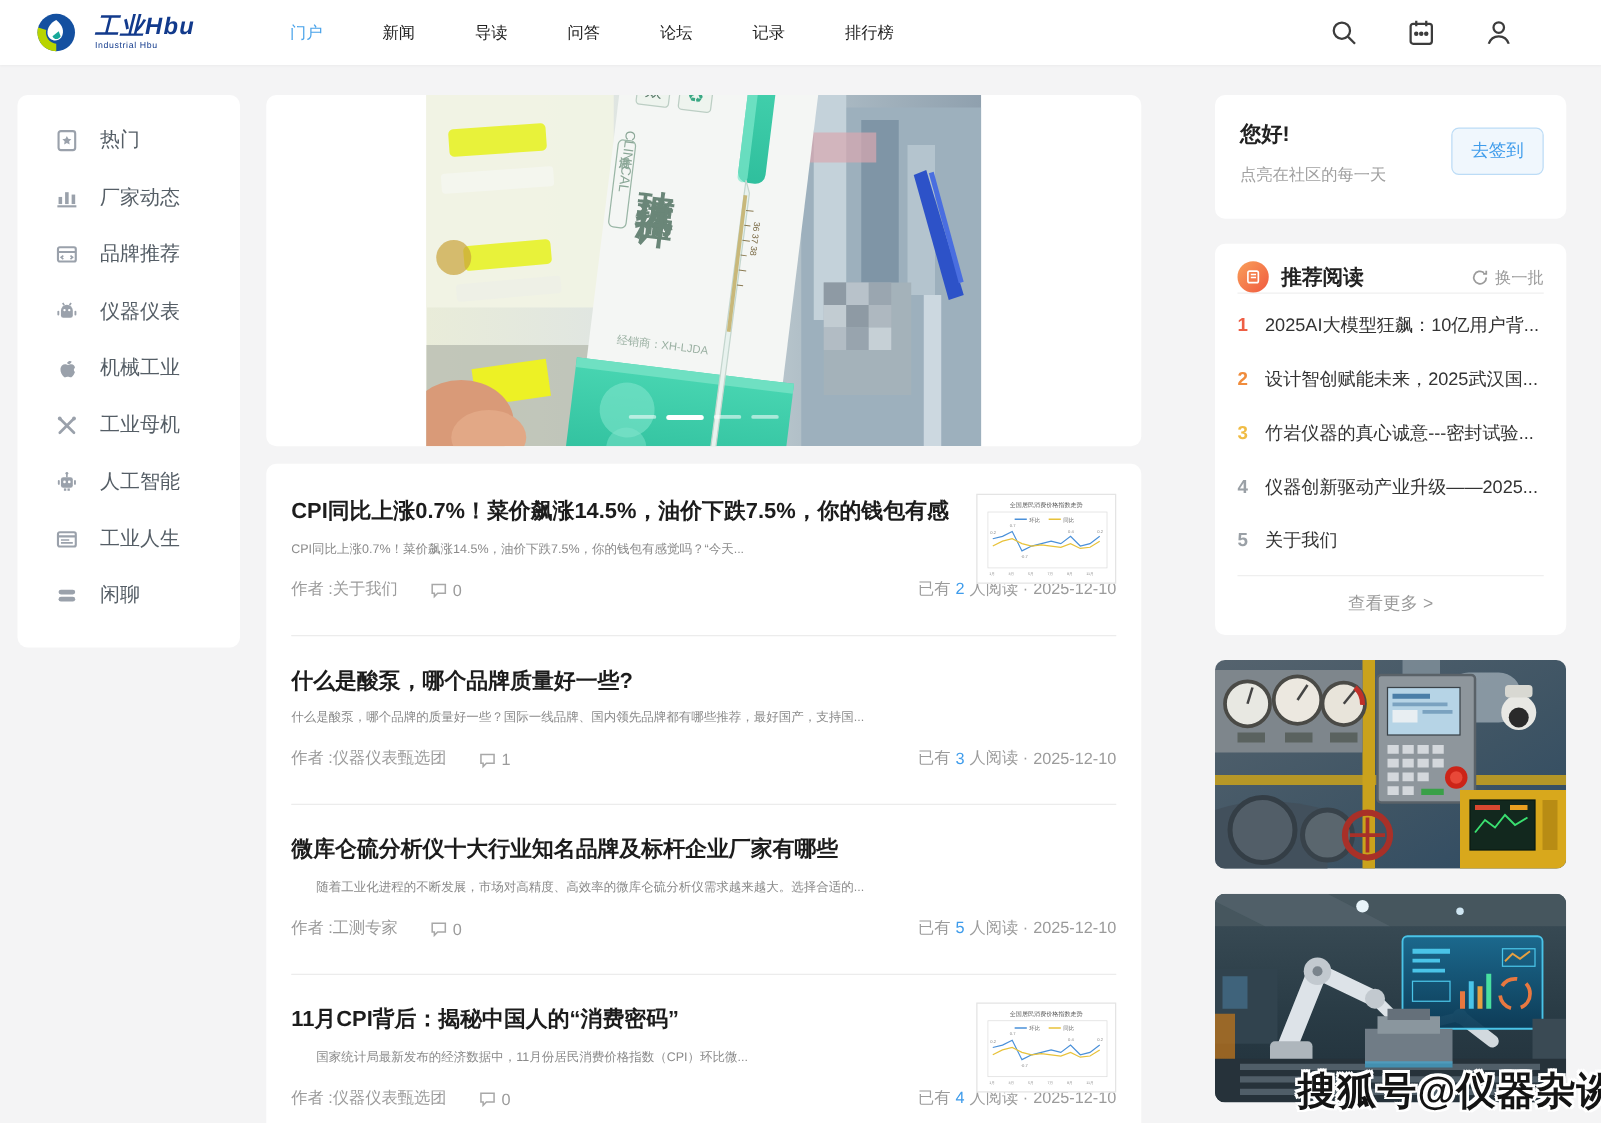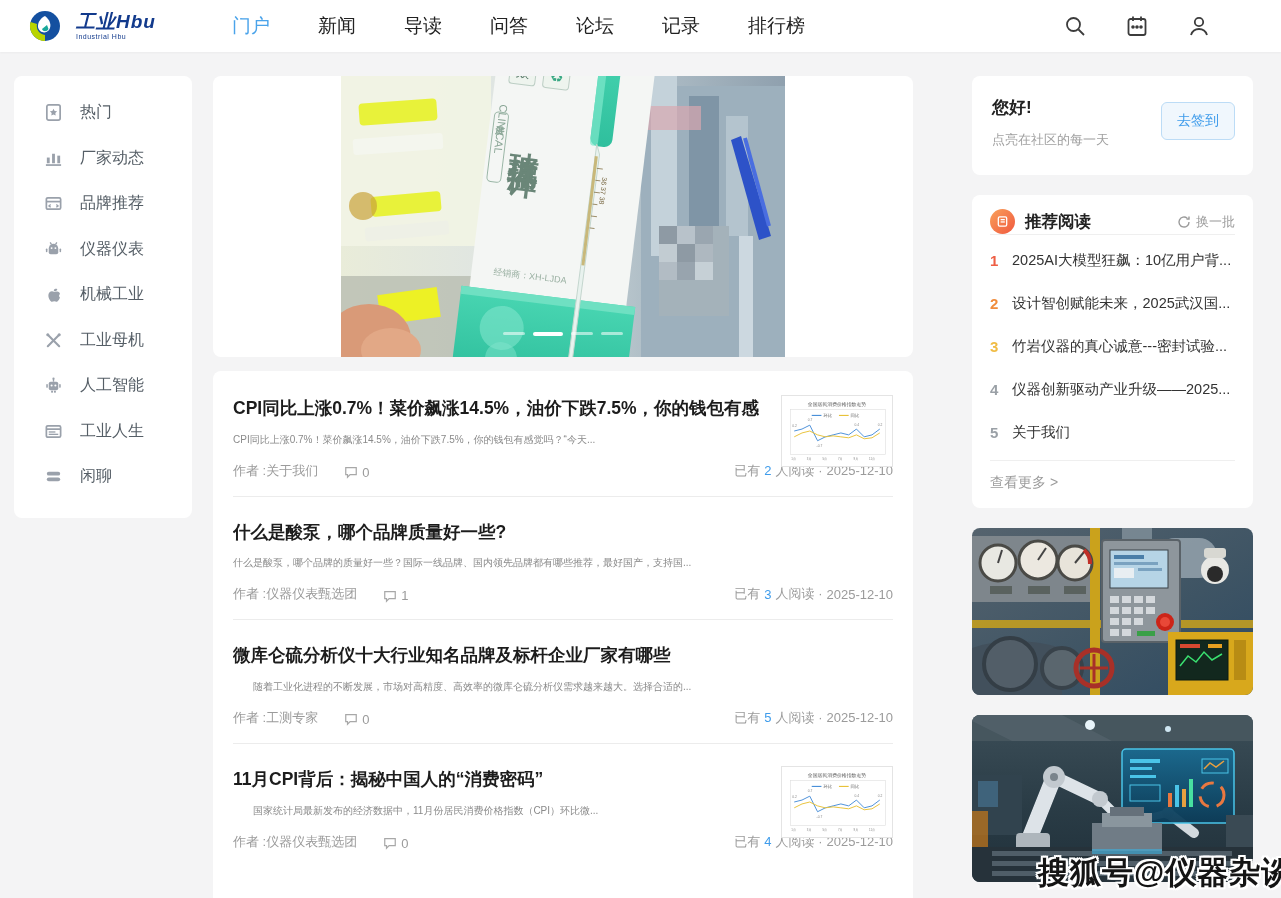--- a/index.html
+++ b/index.html
@@ -8,21 +8,21 @@
 
   
   .topbar { position:fixed; top:0; left:0; width:1281px; height:52px; background:#fff;
     display:flex; align-items:center; z-index:50; box-shadow:0 1px 2px rgba(0,0,0,.04); }
   .logo { display:flex; align-items:center; margin-left:28px; cursor:pointer; }
   .logo svg { display:block; }
   .logo-text { margin-left:14px; display:flex; flex-direction:column; line-height:1; }
   .logo-title { font-size:19px; font-weight:bold; color:#123a8c; font-style:italic; letter-spacing:1px; }
   .logo-sub { font-size:7px; color:#123a8c; margin-top:2px; letter-spacing:.5px; }
   .nav { display:flex; margin-left:52px; }
-  .nav-item { font-size:19px; color:#222; padding:0 24px; height:52px; line-height:52px; cursor:pointer; }
+  .nav-item { font-size:13px; color:#222; padding:0 24px; height:52px; line-height:52px; cursor:pointer; }
   .nav-item.active { color:#4aa3ea; }
   .top-icons { margin-left:auto; margin-right:70px; display:flex; align-items:center; gap:38px; }
   .icon-btn { width:24px; height:24px; cursor:pointer; color:#3c3c3c; }
   .icon-btn svg { width:24px; height:24px; display:block; }
 
   
   .page { position:absolute; top:52px; left:0; width:1281px; }
   .card { background:#fff; border-radius:8px; }
 
   
@@ -34,21 +34,21 @@
 
   
   .main { position:absolute; left:213px; top:24px; width:700px; }
   .hero { height:281px; overflow:hidden; position:relative; }
   .hero-img { position:absolute; left:128px; top:0; width:444px; height:281px; }
   .hero-dots { position:absolute; left:0; right:0; top:256px; display:flex; justify-content:center; gap:8px; }
   .hero-dot { width:22px; height:3px; background:rgba(255,255,255,.55); border-radius:2px; cursor:pointer; }
   .hero-dot.active { width:30px; height:4px; background:#fff; }
 
   .articles { margin-top:14px; padding:2px 20px 0; min-height:560px; }
-  .art { padding:24px 0 16px; border-bottom:1px solid #ececec; position:relative; }
+  .art { padding:24px 0 28px; border-bottom:1px solid #ececec; position:relative; }
   .art:last-child { border-bottom:none; }
   .art-title { font-size:17.5px; font-weight:bold; color:#1c1c1c; cursor:pointer; line-height:1.35;
     white-space:nowrap; overflow:hidden; }
   .art-sum { margin-top:11px; font-size:10px; color:#8a8a8a; line-height:1.5;
     white-space:nowrap; overflow:hidden; }
   .art-meta { margin-top:15px; display:flex; align-items:flex-end; font-size:13px; color:#9b9b9b; }
   .art-author { cursor:pointer; }
   .cmt { display:flex; align-items:center; margin-left:26px; gap:4px; }
   .cmt svg { width:14px; height:14px; color:#a8a8a8; }
   .meta-right { margin-left:auto; display:flex; gap:4px; align-items:center; }
@@ -72,21 +72,21 @@
     display:flex; align-items:center; justify-content:center; color:#fff; font-size:13px; }
   .recom-title { margin-left:10px; font-size:16.5px; font-weight:bold; color:#222; }
   .recom-refresh { margin-left:auto; display:flex; align-items:center; gap:5px; font-size:13px;
     color:#9b9b9b; cursor:pointer; }
   .recom-refresh svg { width:14px; height:14px; }
   .recom-list { padding:4px 0 0; }
   .recom-item { display:flex; align-items:center; height:43px; cursor:pointer; }
   .recom-rank { width:22px; font-size:15px; font-weight:bold; flex:0 0 22px; }
   .rk1{color:#ee5f45;} .rk2{color:#f08c3c;} .rk3{color:#f0bc45;} .rkn{color:#9aa0a6;}
   .recom-text { font-size:14.5px; color:#333; white-space:nowrap; overflow:hidden; text-overflow:clip; }
-  .recom-more { margin-top:6px; border-top:1px solid #efefef; text-align:left; padding:13px 0 4px;
+  .recom-more { margin-top:6px; border-top:1px solid #efefef; text-align:center; padding:13px 0 4px;
     font-size:14px; color:#9b9b9b; cursor:pointer; }
 
   .photo { margin-top:20px; height:167px; overflow:hidden; border-radius:8px; cursor:pointer; }
   .photo svg { width:100%; height:100%; display:block; }
 
   .watermark { position:fixed; left:1038px; top:852px; font-size:31px; font-weight:bold; color:#141414;
     white-space:nowrap; letter-spacing:1px; z-index:60;
     text-shadow:-2px -2px 0 #fff,2px -2px 0 #fff,-2px 2px 0 #fff,2px 2px 0 #fff,0 2px 0 #fff,2px 0 0 #fff,0 -2px 0 #fff,-2px 0 0 #fff; }
 </style>
 </head>

